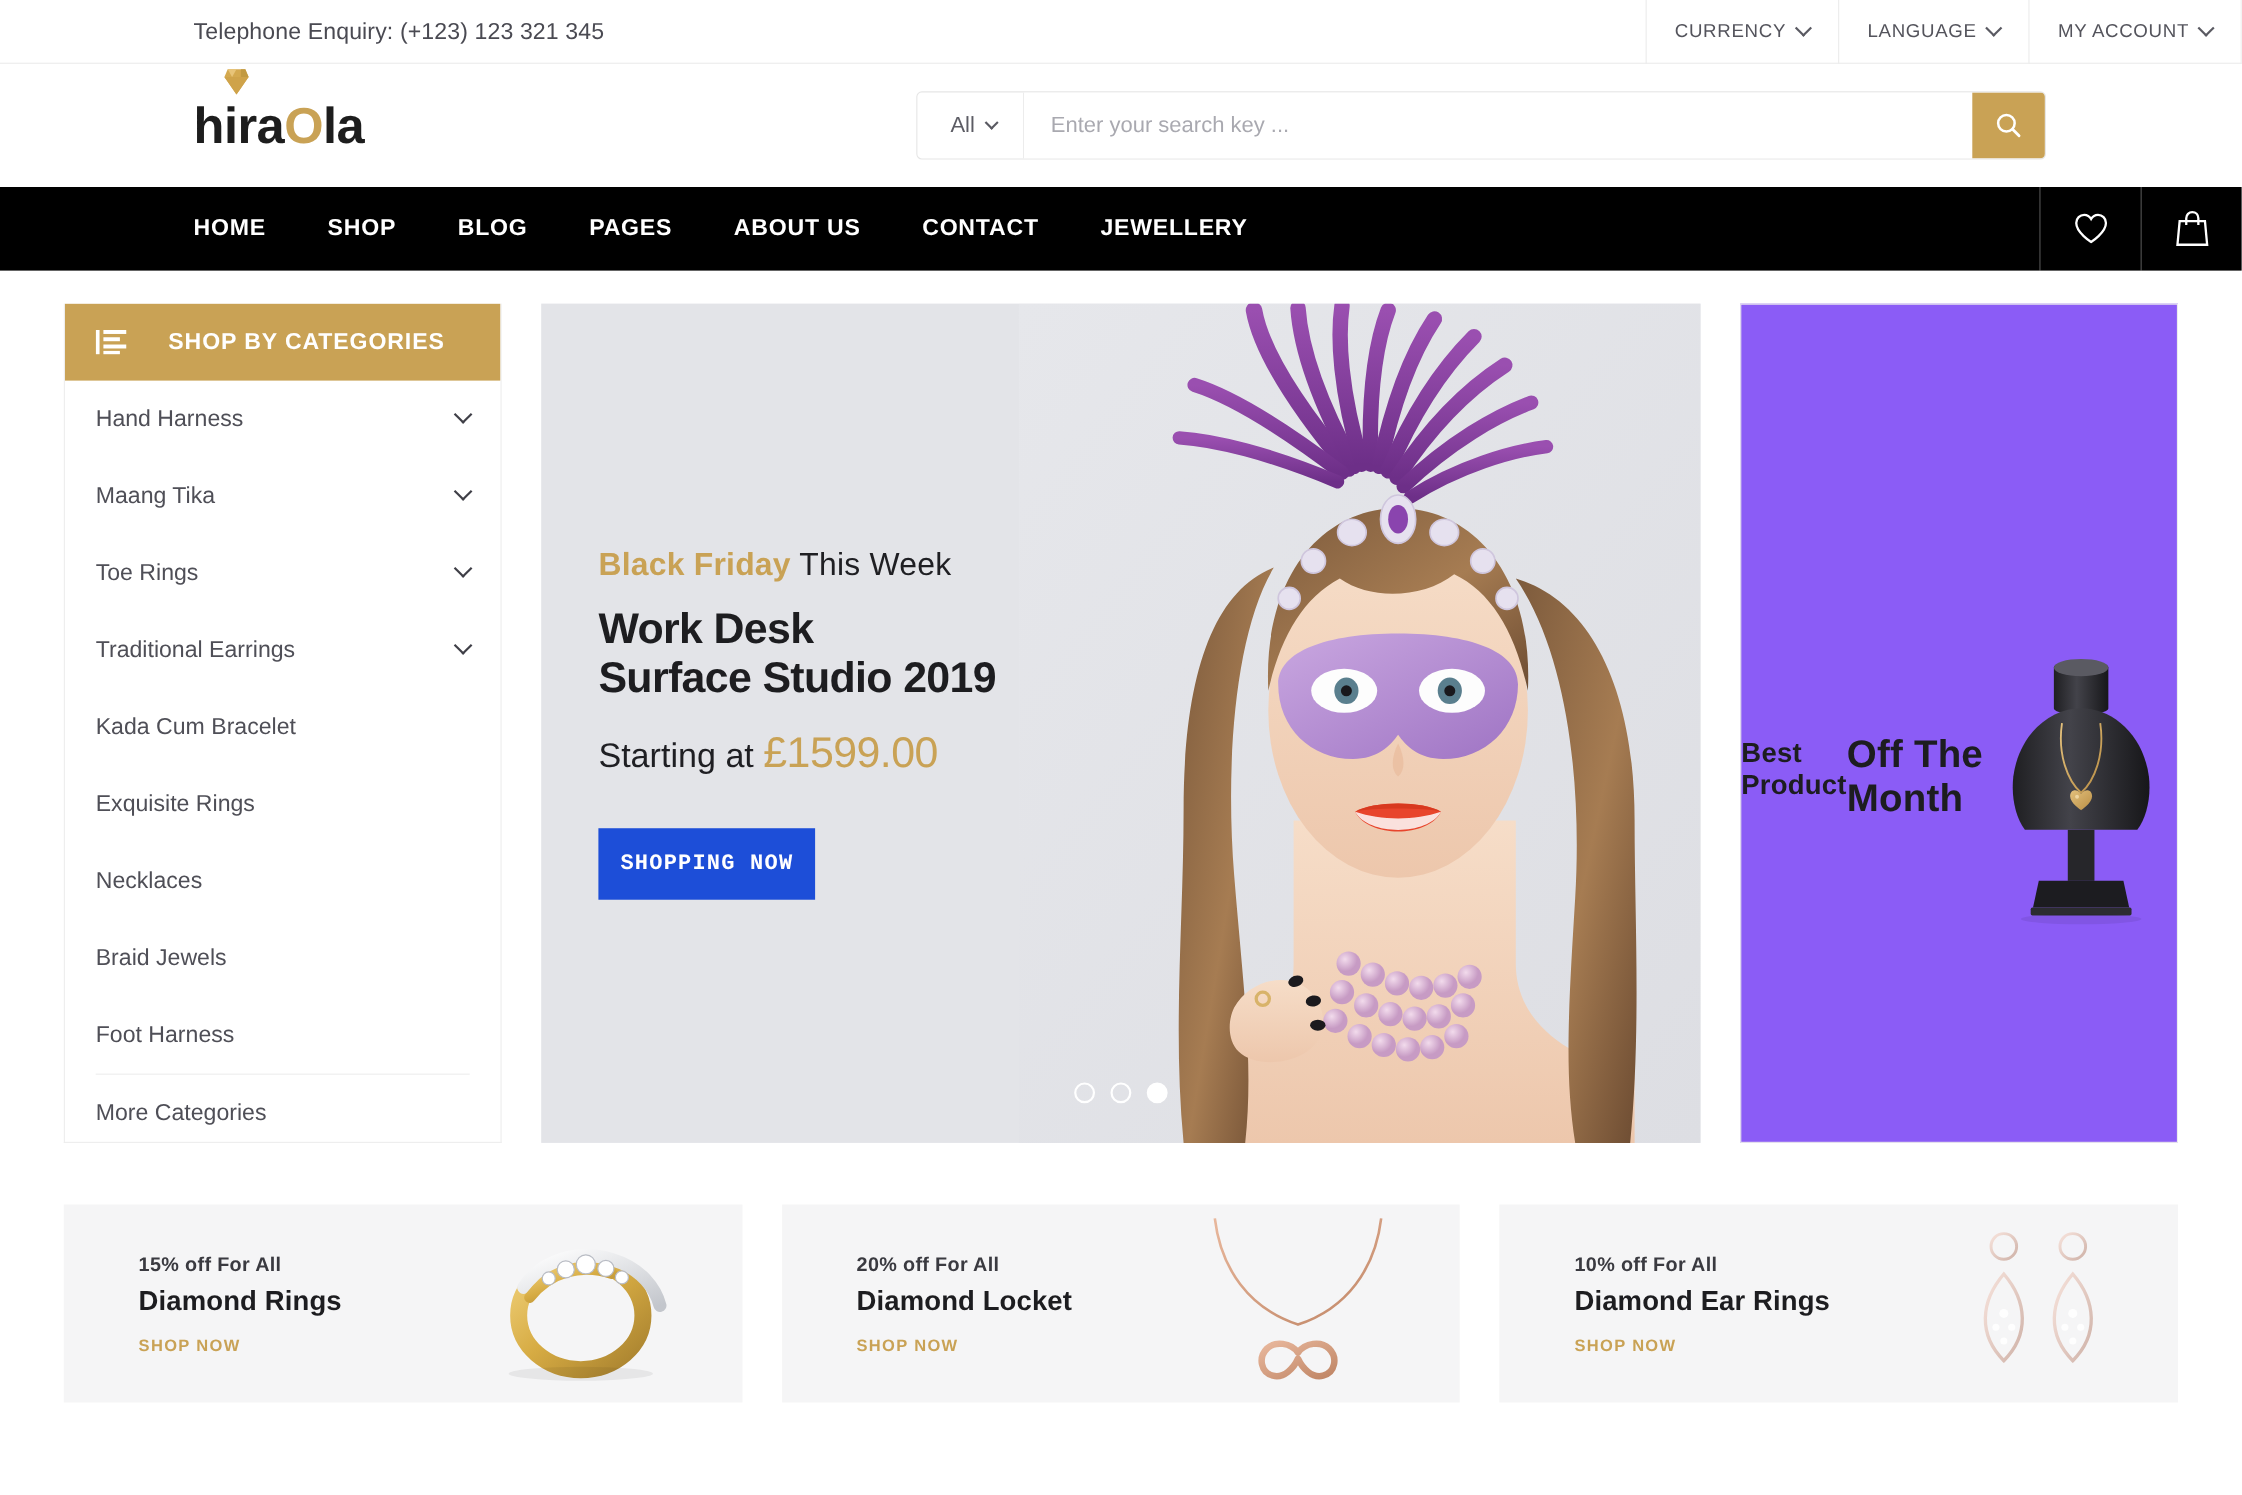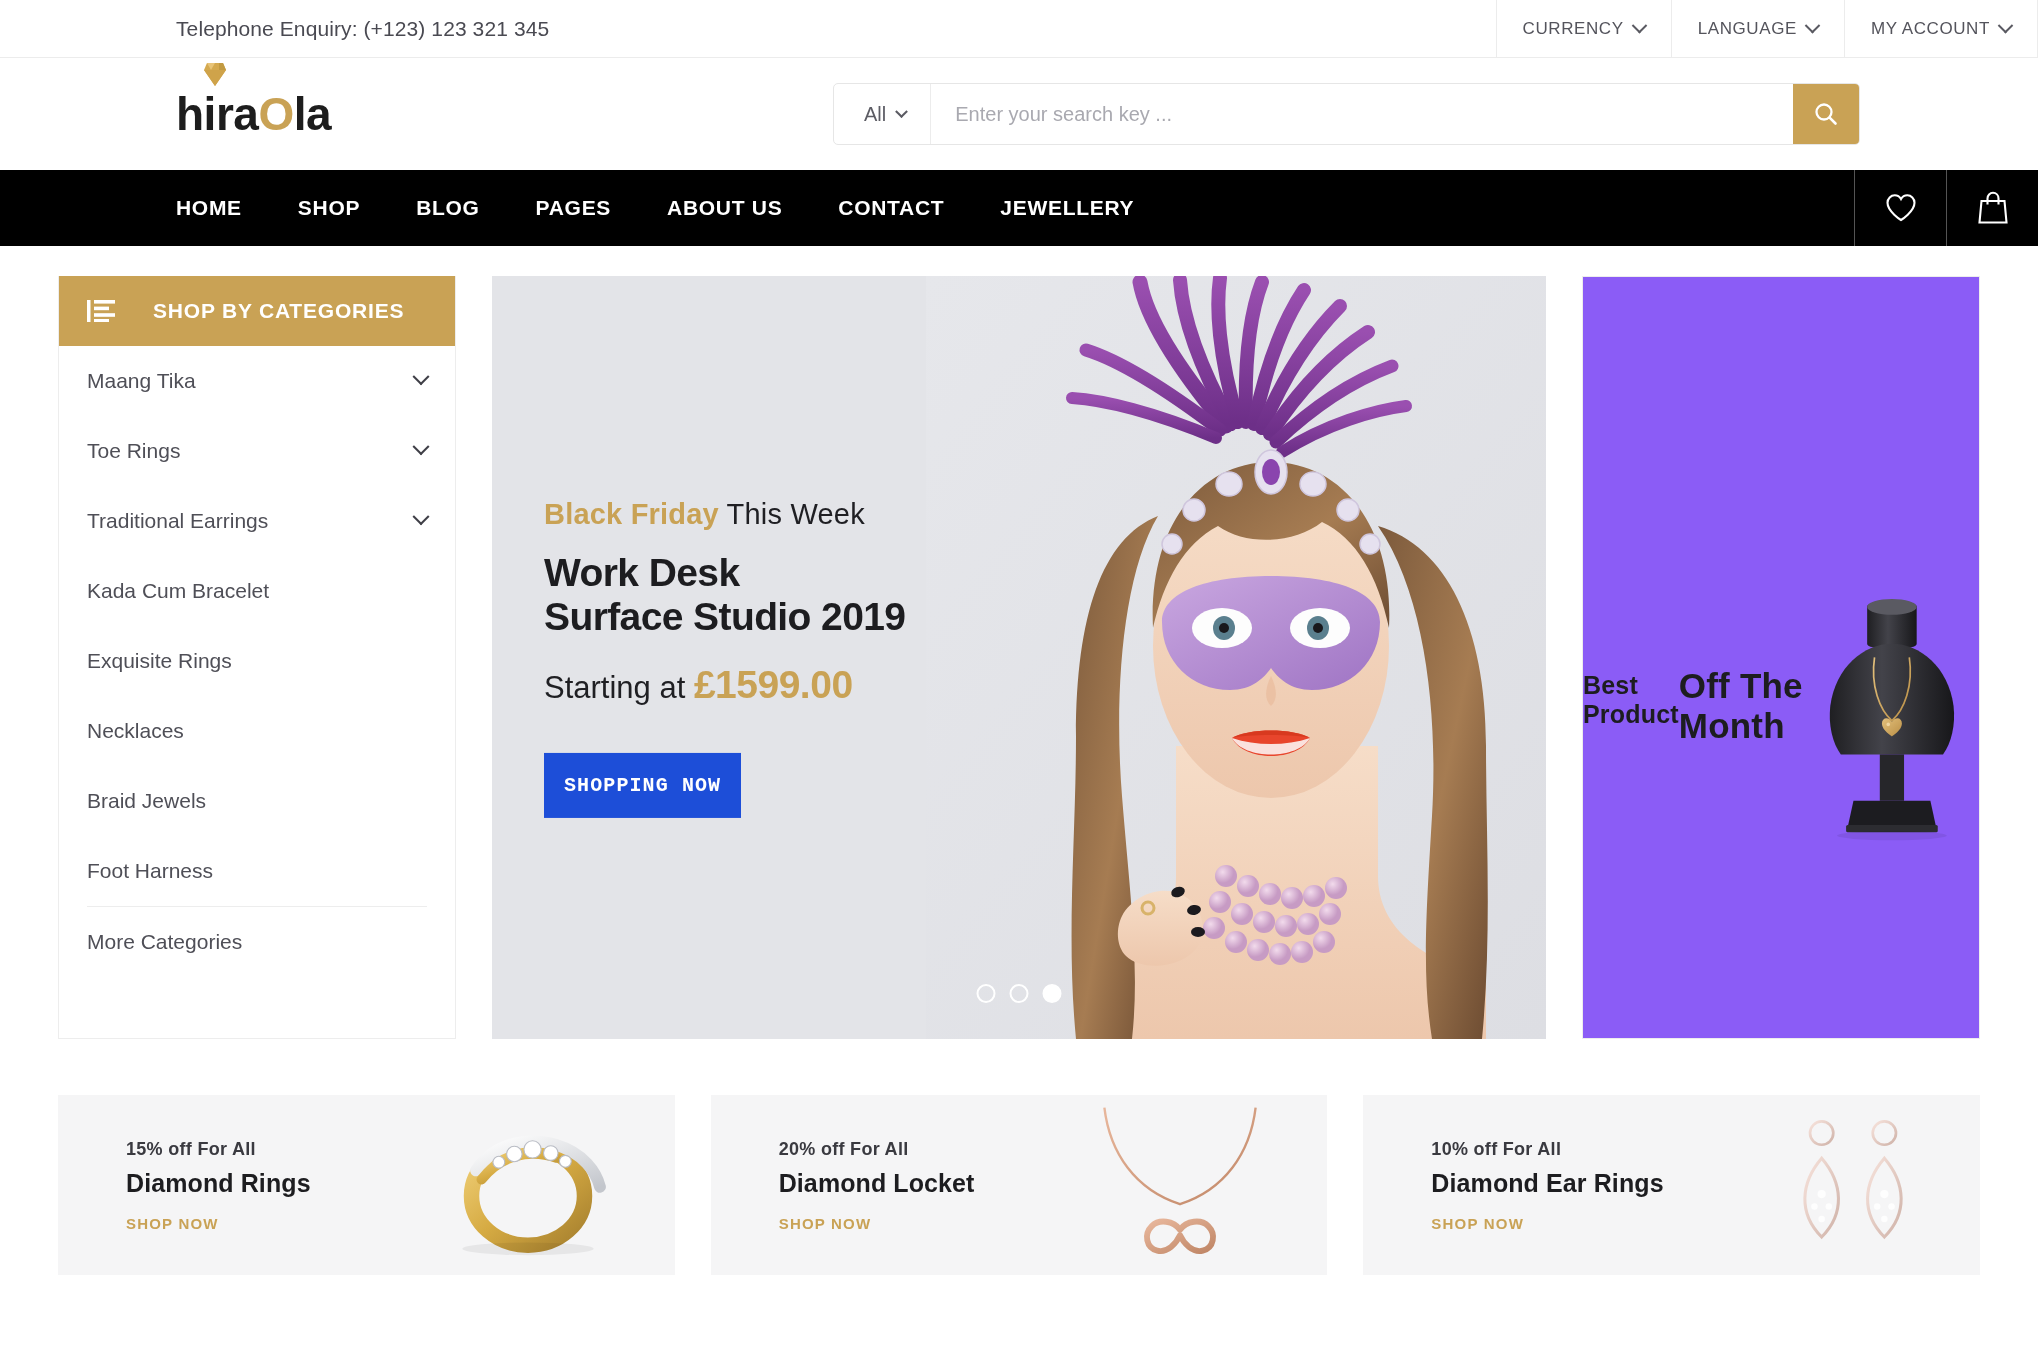--- a/index.html
+++ b/index.html
@@ -220,21 +220,21 @@
     letter-spacing: -.6px;
     margin-bottom: 24px;
   }
   .hero-price {
     font-size: 31px;
     color: #1f1f23;
     margin-bottom: 46px;
   }
   .hero-price .amount {
     color: #c9a255;
-    font-weight: 700;
+    font-weight: 400;
     font-size: 39px;
     letter-spacing: -.5px;
   }
   .hero-cta {
     display: inline-block;
     background: #1d4ed8;
     color: #fff;
     border: none;
     padding: 21px 20px;
     font-size: 20px;
@@ -408,20 +408,24 @@
       <svg width="28" height="24" viewBox="0 0 28 24">
         <rect x="0" y="1" width="3.5" height="22" fill="#ffffff"></rect>
         <rect x="7" y="1" width="21" height="3.6" fill="#ffffff"></rect>
         <rect x="7" y="7.6" width="15" height="3.6" fill="#ffffff"></rect>
         <rect x="7" y="14.2" width="21" height="3.6" fill="#ffffff"></rect>
         <rect x="7" y="20" width="15" height="3" fill="#ffffff"></rect>
       </svg>
       <span class="sidebar-head-label">SHOP BY CATEGORIES</span>
     </div>
     <div class="cat-list">
+      <div class="cat-item">
+        <span>Hand Harness</span>
+        <i class="cat-chev"></i>
+      </div>
       <div class="cat-item">
         <span>Maang Tika</span>
         <i class="cat-chev"></i>
       </div>
       <div class="cat-item">
         <span>Toe Rings</span>
         <i class="cat-chev"></i>
       </div>
       <div class="cat-item">
         <span>Traditional Earrings</span>

